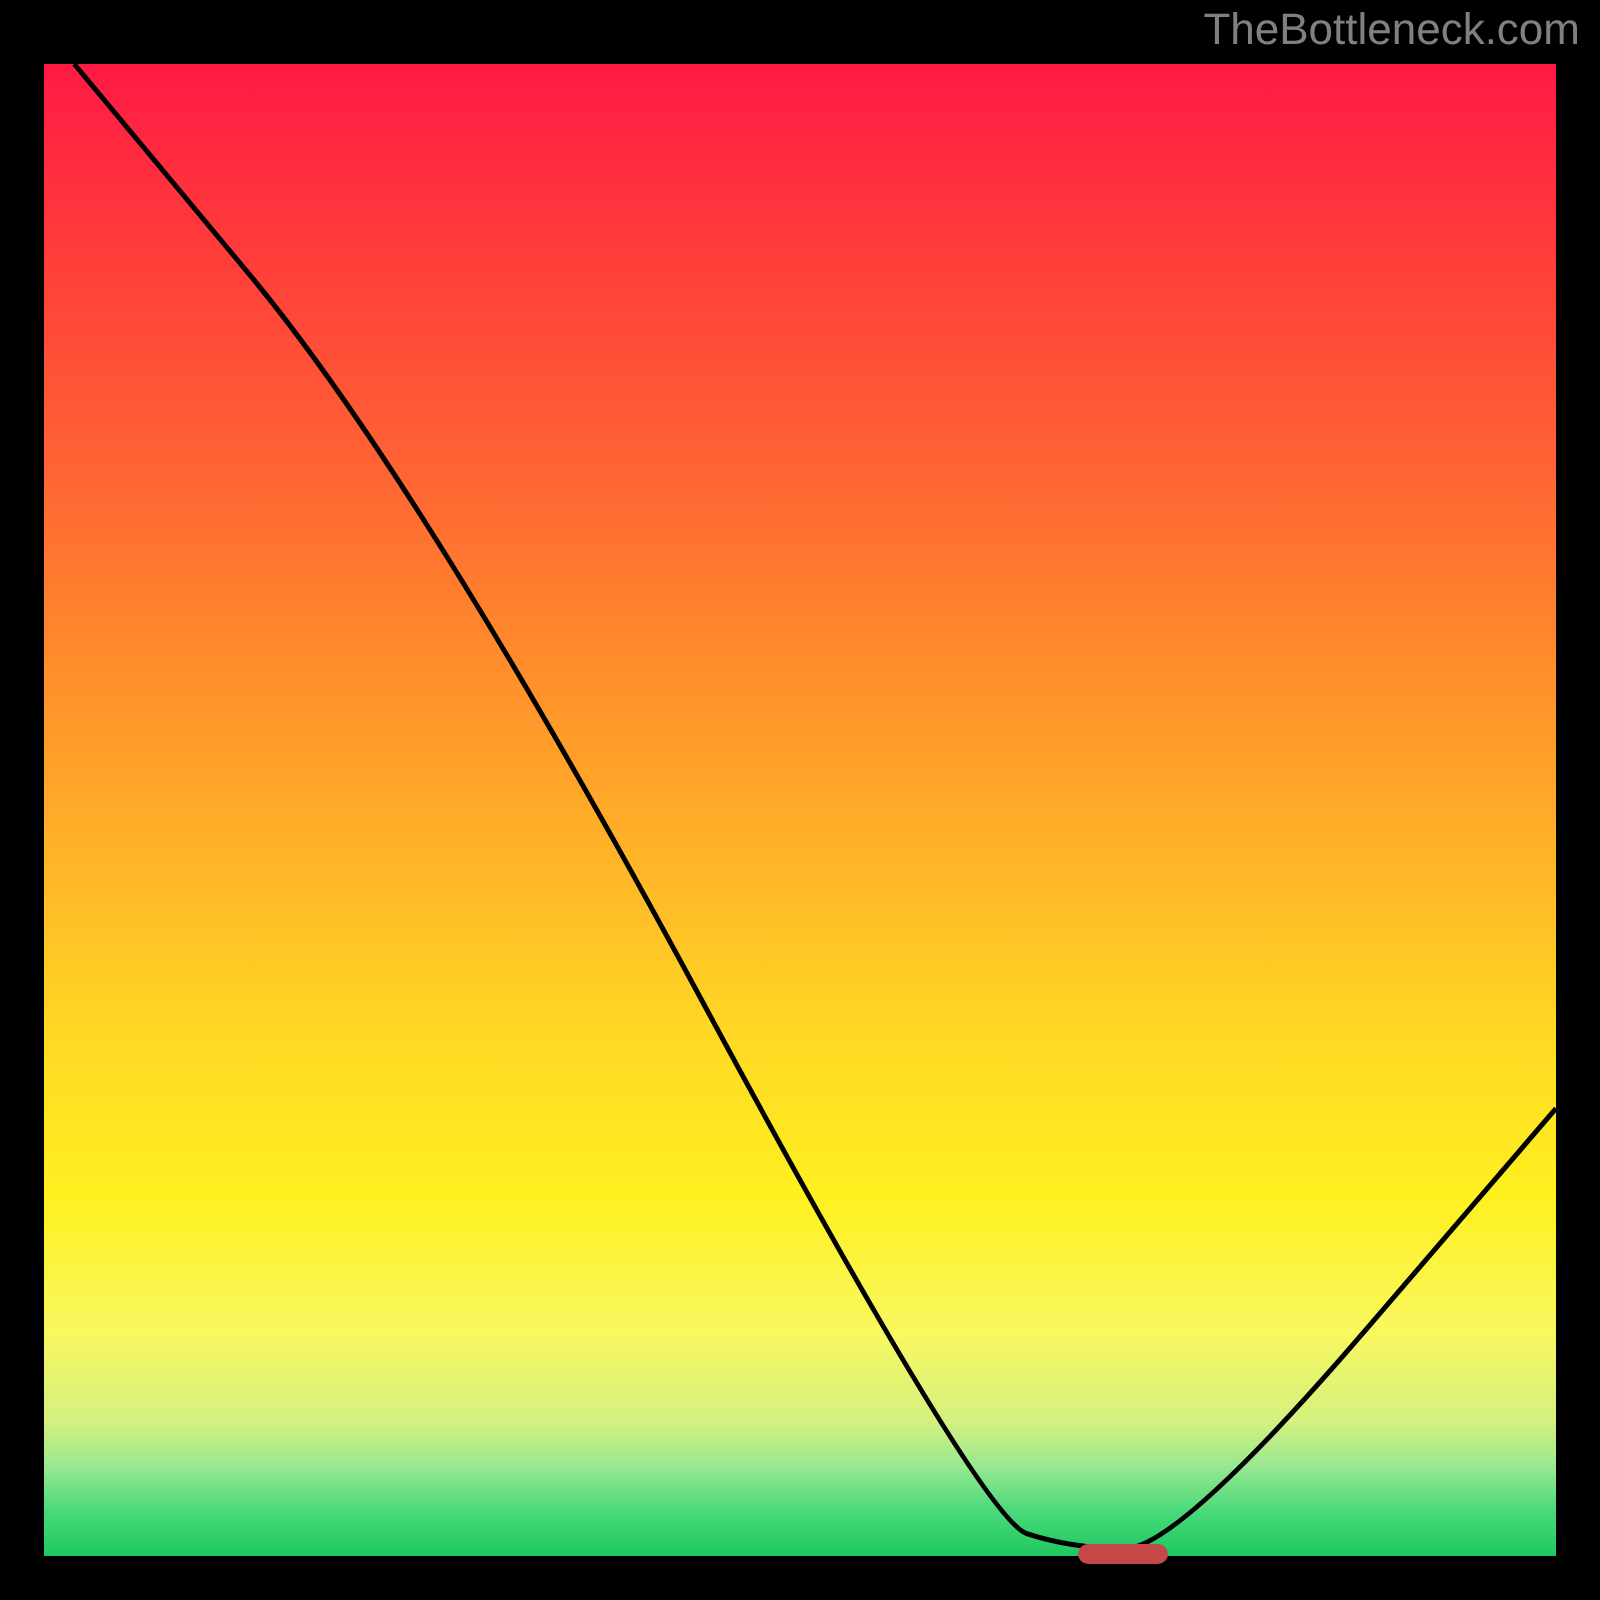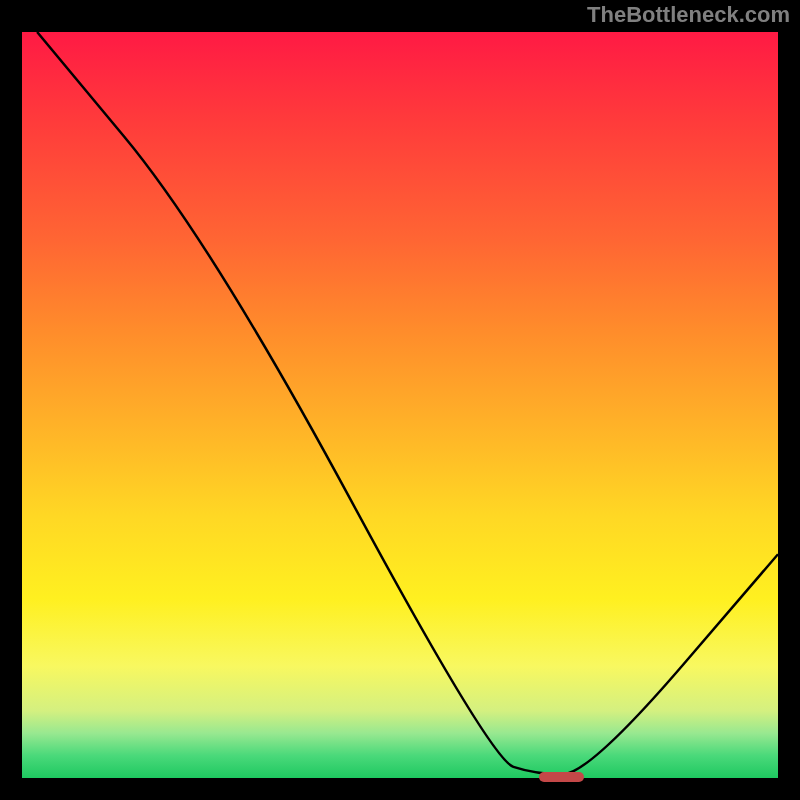--- a/index.html
+++ b/index.html
@@ -10,21 +10,21 @@
     background: #000;
     position: relative;
     font-family: Arial, sans-serif;
   }
   .watermark {
     position: absolute;
     top: 2px;
     right: 10px;
     color: #808080;
     font-size: 22px;
-    font-weight: bold;
+    font-weight: normal;
     z-index: 10;
   }
   .plot-area {
     position: absolute;
     top: 30px;
     left: 20px;
     width: 760px;
     height: 750px;
     background: linear-gradient(to bottom,
       #ff1a44 0%,

